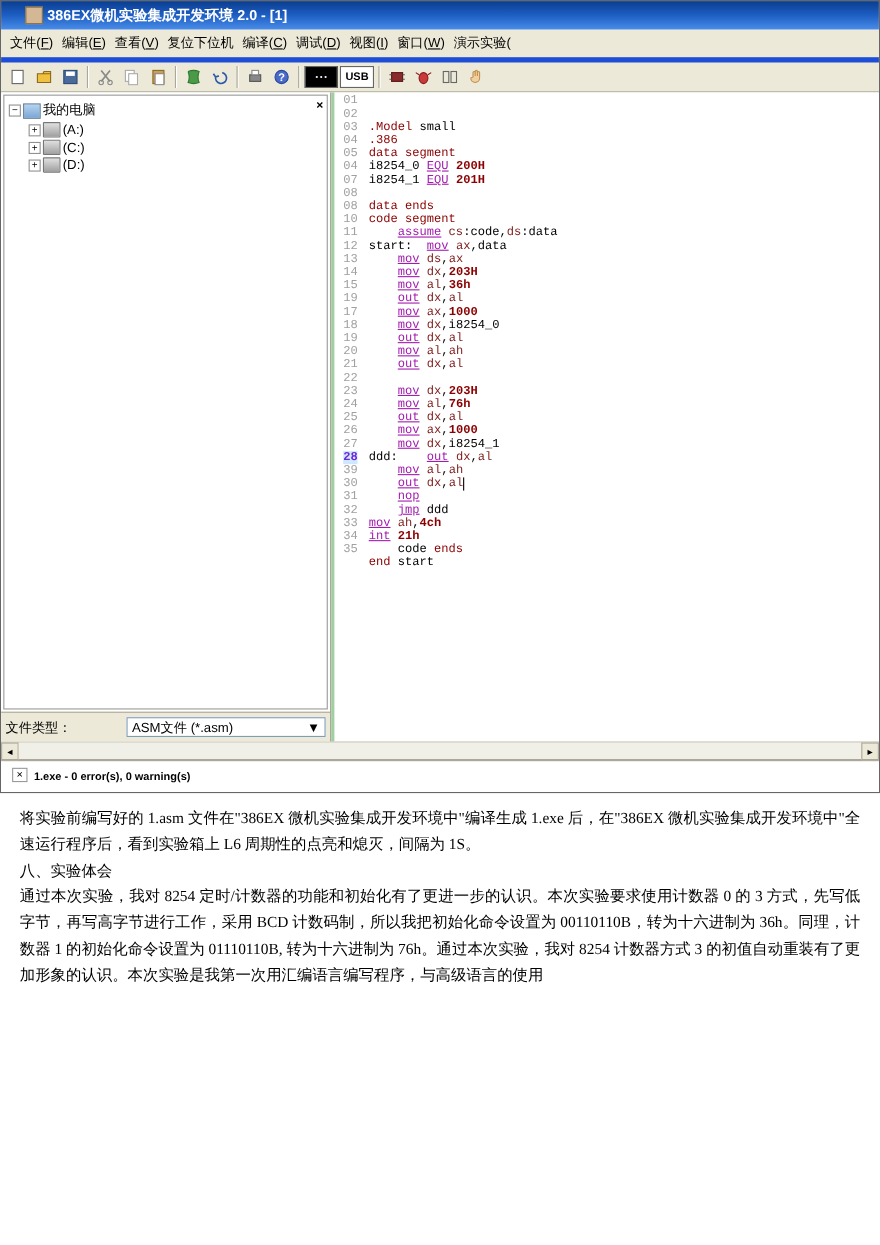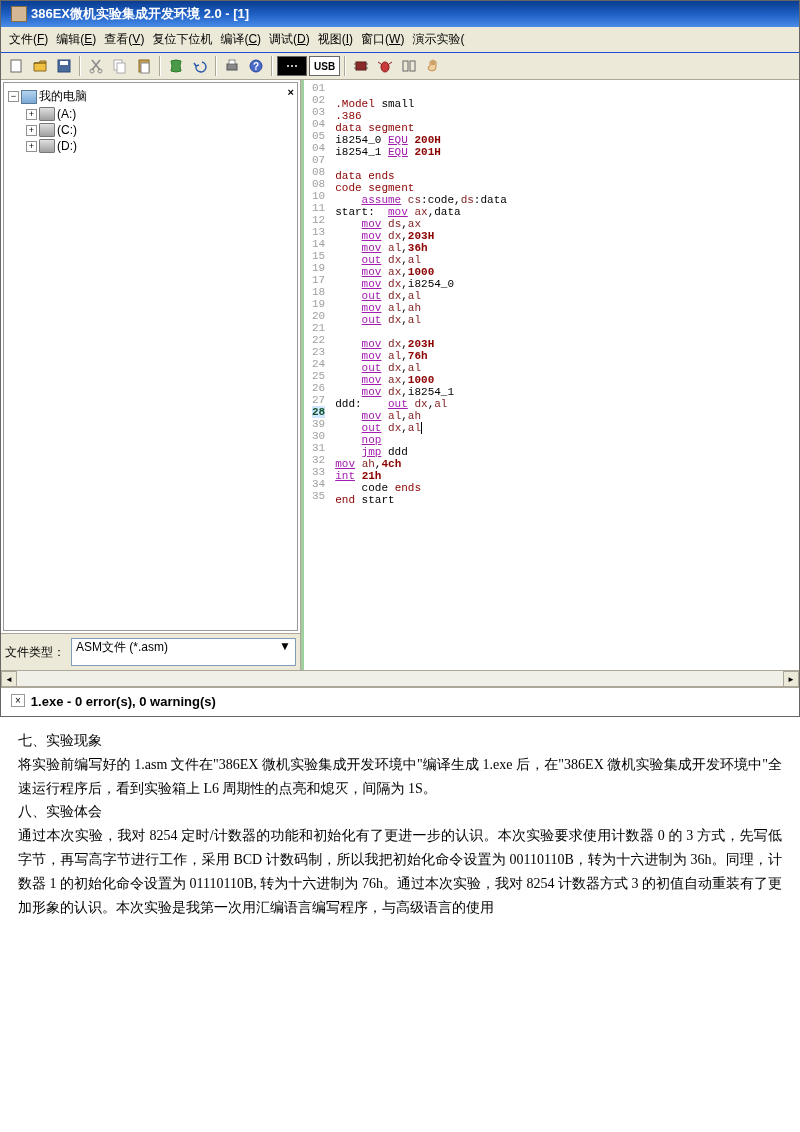--- a/index.html
+++ b/index.html
@@ -1,56 +1,56 @@
 <!DOCTYPE html>
 <html><head>
 <meta charset="utf-8">
 <style>
 * { margin: 0; padding: 0; box-sizing: border-box; }
 body { font-family: Arial, "Microsoft YaHei", sans-serif; font-size: 12px; background: #fff; width: 800px; }
 .app { border: 1px solid #666; margin: 0 auto; }
-.titlebar { background: linear-gradient(to bottom, #0a3d8f, #1e5fc4, #4a8ce8); color: #fff; padding: 4px 10px; font-weight: bold; font-size: 13px; display: flex; align-items: center; }
+.titlebar { background: linear-gradient(to bottom, #0a3d8f, #1e5fc4, #4a8ce8); color: #fff; padding: 4px 22px; font-weight: bold; font-size: 13px; display: flex; align-items: center; }
 .titlebar-icon { width: 16px; height: 16px; background: #d4b896; border: 1px solid #8a6d3b; margin-right: 4px; }
-.menubar { background: #ece9d8; display: flex; padding: 2px 4px; border-bottom: 1px solid #1d4ed8; }
+.menubar { background: #ece9d8; display: flex; padding: 2px 4px; border-bottom: 5px solid #1d4ed8; }
 .menu-item { padding: 2px 4px; cursor: pointer; font-size: 12px; }
 .menu-u { text-decoration: underline; }
 .toolbar { background: #ece9d8; padding: 2px 4px; display: flex; align-items: center; border-bottom: 1px solid #aca899; gap: 2px; }
 .tbtn { width: 22px; height: 22px; display: flex; align-items: center; justify-content: center; cursor: pointer; border: 1px solid transparent; }
 .tsep { width: 2px; height: 20px; border-left: 1px solid #aca899; border-right: 1px solid #fff; margin: 0 2px; }
 .tbtn-text { width: auto; padding: 0 4px; height: 20px; border: 1px solid #666; background: #fff; font-weight: bold; font-size: 10px; text-align: right; }
 .dark-btn { background: #000; color: #fff; }
 .main { display: flex; height: 590px; }
 .sidebar { width: 300px; background: #fff; border-right: 1px solid #aca899; position: relative; display: flex; flex-direction: column; }
 .tree { flex: 1; padding: 4px; border: 1px solid #999; margin: 2px; overflow: auto; }
 .tree-close { position: absolute; right: 6px; top: 6px; font-weight: bold; cursor: pointer; font-size: 11px; }
 .tree-node { display: flex; align-items: center; padding: 1px 0; }
 .tree-indent { width: 18px; text-align: center; }
 .tree-toggle { width: 11px; height: 11px; border: 1px solid #919191; display: inline-flex; align-items: center; justify-content: center; font-size: 9px; line-height: 9px; background: #fff; }
 .tree-icon { width: 16px; height: 14px; margin: 0 2px; display: inline-block; }
 .computer-icon { background: linear-gradient(#b5d5f0, #7aa7d6); border: 1px solid #5a7a9a; }
 .drive-icon { background: linear-gradient(#e0e0e0, #a0a0a0); border: 1px solid #777; border-radius: 1px; }
-.filetype-row { display: flex; align-items: center; padding: 4px; border-top: 1px solid #aca899; background: #ece9d8; }
+.filetype-row { display: flex; align-items: center; padding: 4px; border-top: 1px solid #aca899; background: #ece9d8; gap: 44px; }
 .filetype-label { margin-right: 6px; }
-.filetype-select { flex: 1; height: 28px; border: 1px solid #7f9db9; background: #fff; padding: 0 4px; display: flex; justify-content: space-between; }
+.filetype-select { flex: 1; height: 18px; border: 1px solid #7f9db9; background: #fff; padding: 0 4px; display: flex; align-items: center; justify-content: space-between; }
 .editor { flex: 1; display: flex; background: #fff; overflow: auto; font-family: "Courier New", monospace; font-size: 11px; border-left: 3px solid #a0d0a0; }
 .gutter { text-align: right; padding: 2px 6px 2px 8px; color: #a0a0a0; user-select: none; }
-.gutter .cur { background: #d0e8ff; color: #14532d; font-weight: bold; }
-.code { padding: 18px 4px; white-space: pre; flex: 1; }
+.gutter .cur { background: #d0e8ff; color: #6d28d9; font-weight: bold; }
+.code { padding: 6px 4px; white-space: pre; flex: 1; margin-top: 20px; }
 .kw-dir { color: #8b0000; }
 .kw-inst { color: #a21caf; text-decoration: underline; }
 .kw-reg { color: #7f1d1d; }
 .kw-num { color: #8b0000; font-weight: bold; }
 .kw-plain { color: #000; }
 .cursor-mark { border-right: 1px solid #000; }
 .scrollbar-h { height: 16px; background: #ece9d8; border-top: 1px solid #aca899; display: flex; }
 .sb-btn { width: 16px; height: 16px; background: #ece9d8; border: 1px solid #aca899; display: flex; align-items: center; justify-content: center; font-size: 8px; }
 .sb-track { flex: 1; background: #f0f0e8; }
 .output { border-top: 2px solid #aca899; padding: 6px 10px; background: #fff; min-height: 30px; }
 .output-close { float: left; border: 1px solid #999; padding: 0 3px; margin-right: 6px; font-size: 10px; cursor: pointer; }
-.output-text { font-weight: bold; font-family: Arial; font-size: 13px; }
+.output-text { font-weight: bold; font-family: Arial; font-size: 10px; }
 .doc { padding: 12px 18px; font-family: "SimSun", serif; font-size: 14px; line-height: 1.7; }
 .doc p { text-align: justify; }
 svg { display: block; }
 </style>
 </head>
 <body>
 
 <div class="app">
 
   <div class="titlebar">
@@ -258,17 +258,16 @@
     <div class="sb-btn">►</div>
   </div>
 
   <div class="output">
     <span class="output-close">×</span>
     <span class="output-text">1.exe - 0 error(s), 0 warning(s)</span>
   </div>
 </div>
 
 <div class="doc">
-  <p>七、实验现象</p>
   <p>将实验前编写好的 1.asm 文件在"386EX 微机实验集成开发环境中"编译生成 1.exe 后，在"386EX 微机实验集成开发环境中"全速运行程序后，看到实验箱上 L6 周期性的点亮和熄灭，间隔为 1S。</p>
   <p>八、实验体会</p>
   <p>通过本次实验，我对 8254 定时/计数器的功能和初始化有了更进一步的认识。本次实验要求使用计数器 0 的 3 方式，先写低字节，再写高字节进行工作，采用 BCD 计数码制，所以我把初始化命令设置为 00110110B，转为十六进制为 36h。同理，计数器 1  的初始化命令设置为 01110110B, 转为十六进制为 76h。通过本次实验，我对 8254 计数器方式 3 的初值自动重装有了更加形象的认识。本次实验是我第一次用汇编语言编写程序，与高级语言的使用</p>
 </div>
 
 </body></html>

